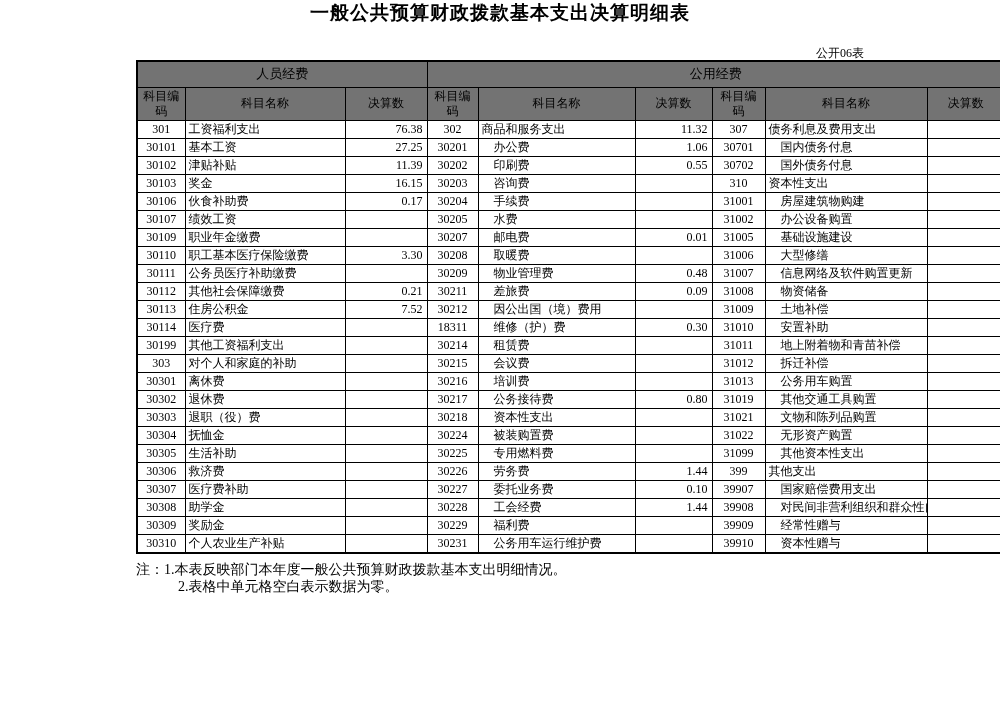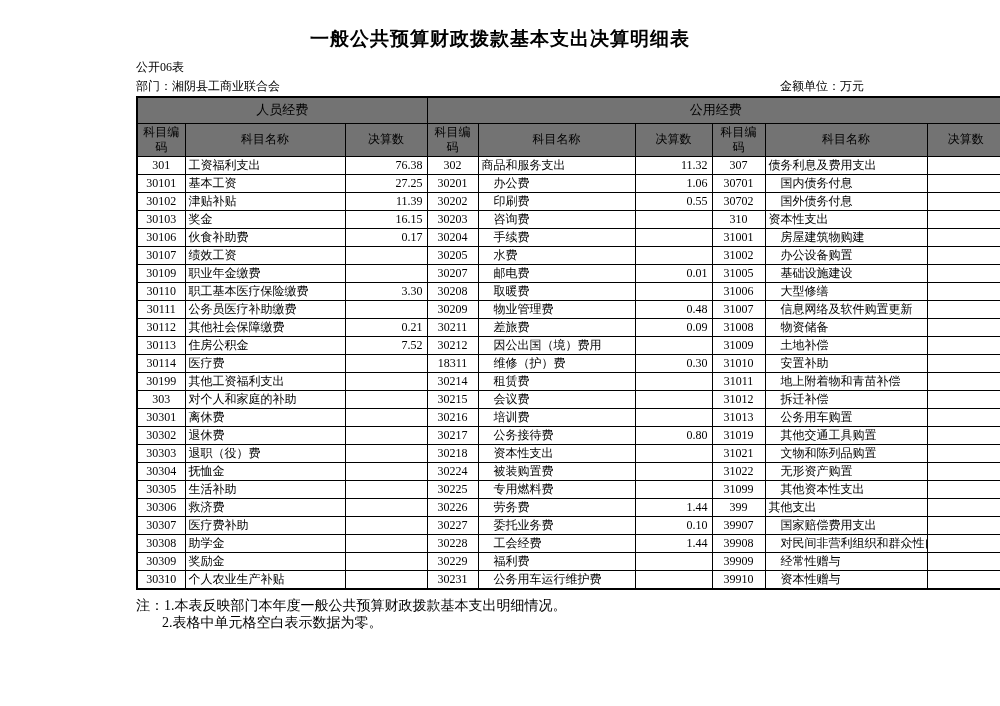--- a/index.html
+++ b/index.html
@@ -4,27 +4,27 @@
 <style>
   * { box-sizing: border-box; }
   html, body { margin: 0; padding: 0; }
   body {
     width: 1000px; height: 706px;
     background: #ffffff;
     color: #000000;
     font-family: "Liberation Serif", "DejaVu Serif", serif;
     overflow: hidden;
   }
-  .sheet { width: 728px; margin: 0 auto; padding-top: 26px; }
+  .sheet { width: 728px; margin: 0 auto; }
   .title {
     font-size: 19px; font-weight: bold;
     text-align: center; margin: 0; letter-spacing: 1px;
     line-height: 26px;
   }
-  .form-no { text-align: left; font-size: 12px; margin-top: 8px; line-height: 14px; }
+  .form-no { text-align: right; font-size: 12px; margin-top: 20px; line-height: 14px; }
   .meta-row {
     display: flex; justify-content: space-between;
     font-size: 12px; margin: 5px 0 3px; line-height: 14px;
   }
   table.report {
     border-collapse: collapse; table-layout: fixed;
     width: 868px; border: 2px solid #000;
   }
   .report th, .report td {
     border: 1px solid #000;
@@ -35,35 +35,31 @@
   .report thead th { background: #737373; text-align: center; }
   .report tr.group-row th { height: 26px; font-size: 13px; }
   .report tr.cols-row th { height: 32px; }
   .report td { height: 18px; background: #ffffff; }
   td.code { text-align: center; }
   td.name { text-align: left; }
   td.name.wrap { white-space: pre-wrap; word-break: break-all; }
   td.name.nowrap { white-space: pre; }
   td.num { text-align: right; padding-right: 4px; }
   .notes { font-size: 14px; margin-top: 7px; line-height: 17px; }
-  .note-2 { margin-left: 26px; }
+  .note-2 { margin-left: 42px; }
 </style>
 </head>
 <body>
 
 <div class="sheet">
 
   <h1 class="title">一般公共预算财政拨款基本支出决算明细表</h1>
 
   <div class="form-no">公开06表</div>
 
-  <div class="meta-row">
-    <span>部门：湘阴县工商业联合会</span>
-    <span>金额单位：万元</span>
-  </div>
 
   <table class="report">
     <colgroup>
       <col style="width:48px">
         <col style="width:160px">
         <col style="width:82px">
       <col style="width:51px">
         <col style="width:157px">
         <col style="width:77px">
       <col style="width:53px">

